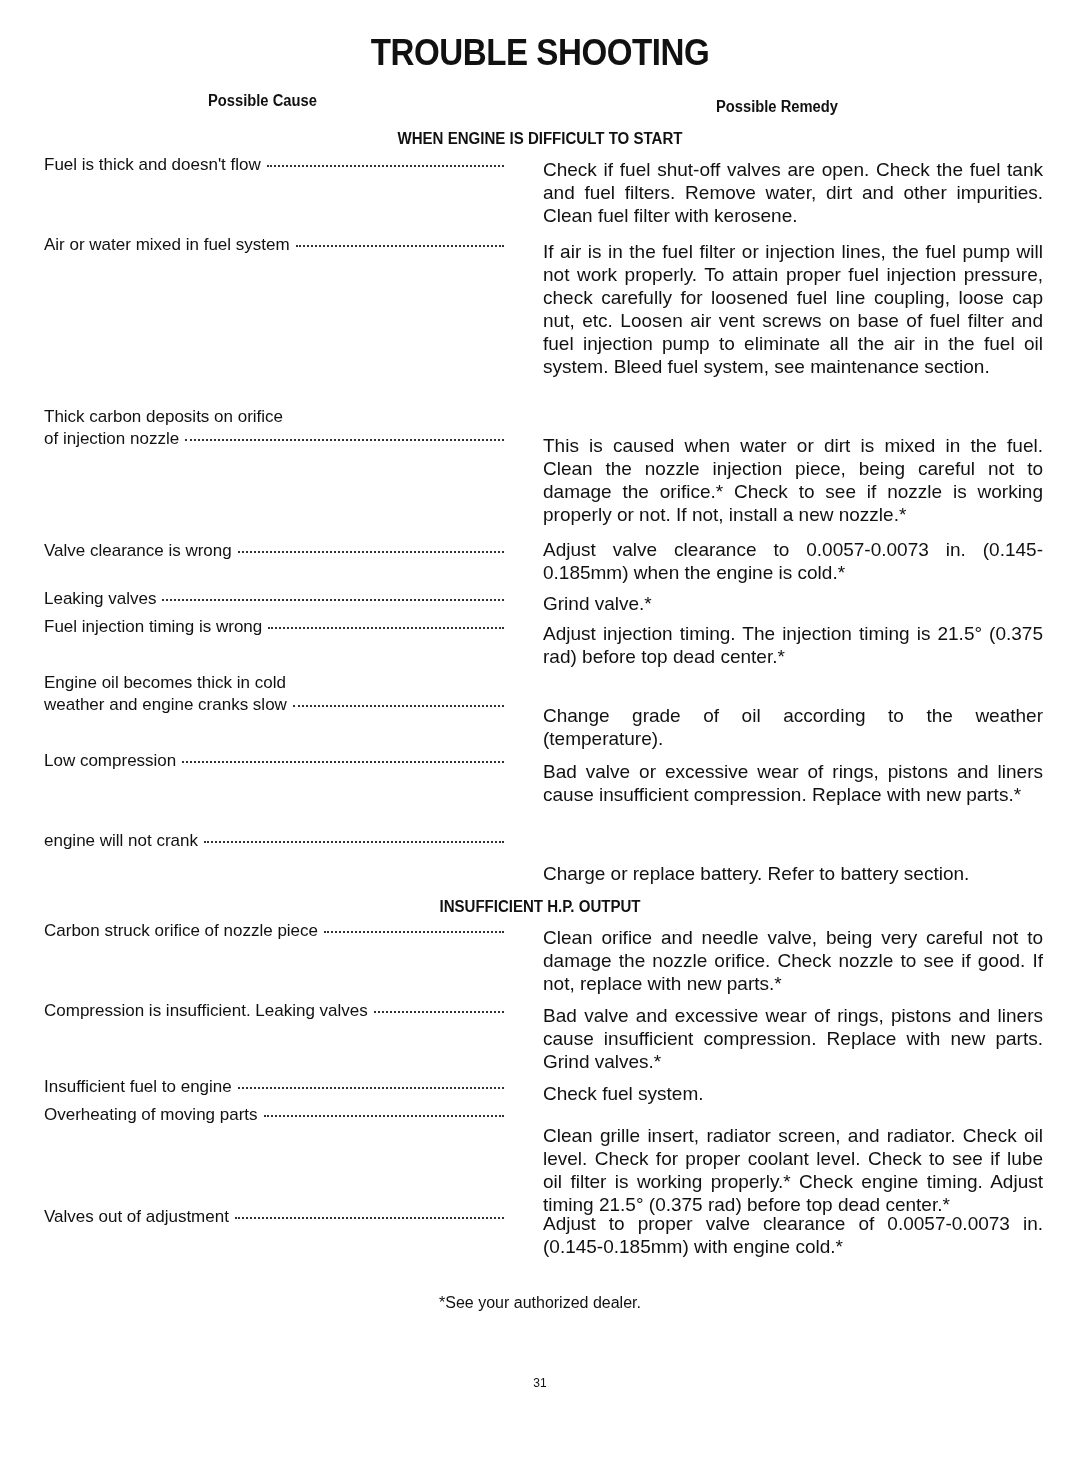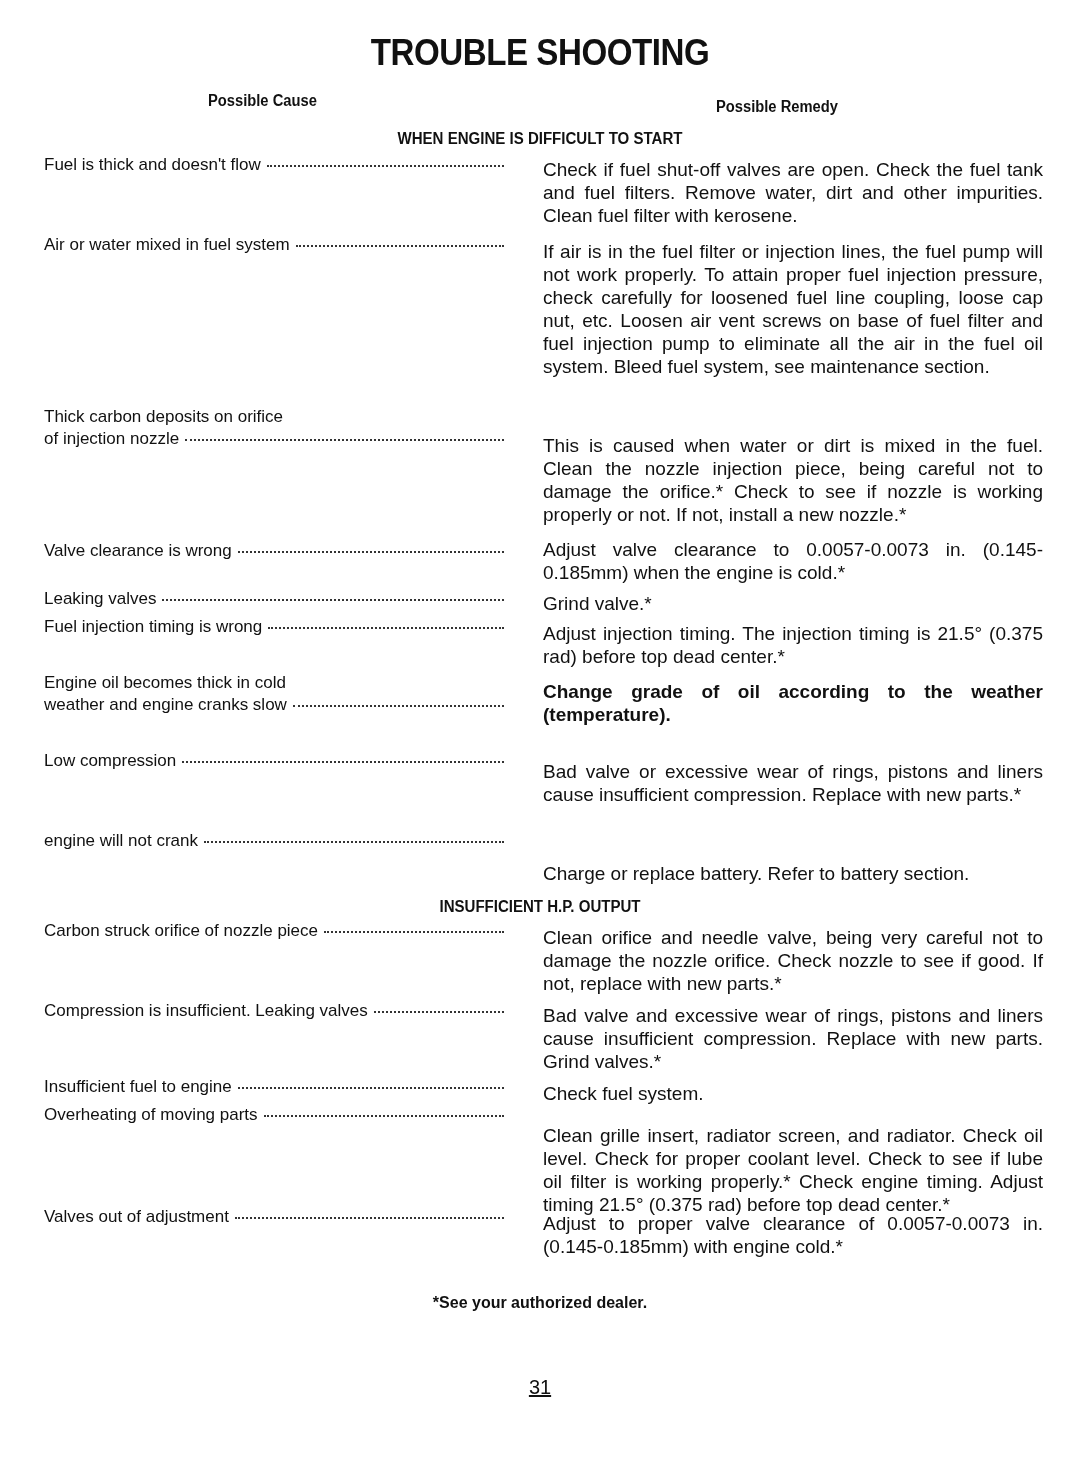--- a/index.html
+++ b/index.html
@@ -6,22 +6,22 @@
   body { width:1080px; height:1457px; position:relative; overflow:hidden; color:#111111;
          font-family:"Liberation Sans", "DejaVu Sans", sans-serif; }
   .title { position:absolute; top:32px; left:0; width:1080px; text-align:center;
            font-size:36px; font-weight:bold; letter-spacing:-0.5px; transform:scaleX(0.92); }
   .hdr { position:absolute; font-size:16px; font-weight:bold; transform:scaleX(0.92); transform-origin:left top; }
   .section { position:absolute; left:0; width:1080px; text-align:center; font-size:16px; font-weight:bold; transform:scaleX(0.94); }
   .cause { position:absolute; left:44px; width:460px; font-size:17px; line-height:22px; }
   .cause .line { display:flex; align-items:baseline; white-space:nowrap; }
   .cause .dots { flex:1; margin-left:6px; border-bottom:2px dotted #333; height:1px; transform:translateY(-3px); }
   .remedy { position:absolute; left:543px; width:500px; font-size:19px; line-height:23px; text-align:justify; }
-  .footnote { position:absolute; top:1294px; left:0; width:1080px; text-align:center; font-size:16px; font-weight:bold; }
-  .pagenum { position:absolute; top:1376px; left:0; width:1080px; text-align:center; font-size:20px;text-decoration:underline; }
+  .footnote { position:absolute; top:1294px; left:0; width:1080px; text-align:center; font-size:16px; font-weight:normal; }
+  .pagenum { position:absolute; top:1376px; left:0; width:1080px; text-align:center; font-size:12px; }
 </style>
 </head>
 <body>
 
 <div class="title">TROUBLE SHOOTING</div>
 <div class="hdr" style="top:92px;left:208px;">Possible Cause</div>
 <div class="hdr" style="top:98px;left:716px;">Possible Remedy</div>
 
 <div class="section" style="top:130px;">WHEN ENGINE IS DIFFICULT TO START</div>
 
@@ -74,21 +74,21 @@
   </div>
 <div class="remedy" style="top:622px;">Adjust injection timing.  The injection timing is 21.5° (0.375 rad) before top dead center.*</div>
 
 <div class="cause" style="top:672px;">
     <div>Engine oil becomes thick in cold</div>
     <div class="line">
       <span>weather and engine cranks slow</span>
       <span class="dots"></span>
     </div>
   </div>
-<div class="remedy" style="top:680px;font-weight:bold;">Change grade of oil according to the weather (temperature).</div>
+<div class="remedy" style="top:704px;">Change grade of oil according to the weather (temperature).</div>
 
 <div class="cause" style="top:750px;">
     <div class="line">
       <span>Low compression</span>
       <span class="dots"></span>
     </div>
   </div>
 <div class="remedy" style="top:760px;">Bad valve or excessive wear of rings, pistons and liners cause insufficient compression.  Replace with new parts.*</div>
 
 <div class="cause" style="top:830px;">

